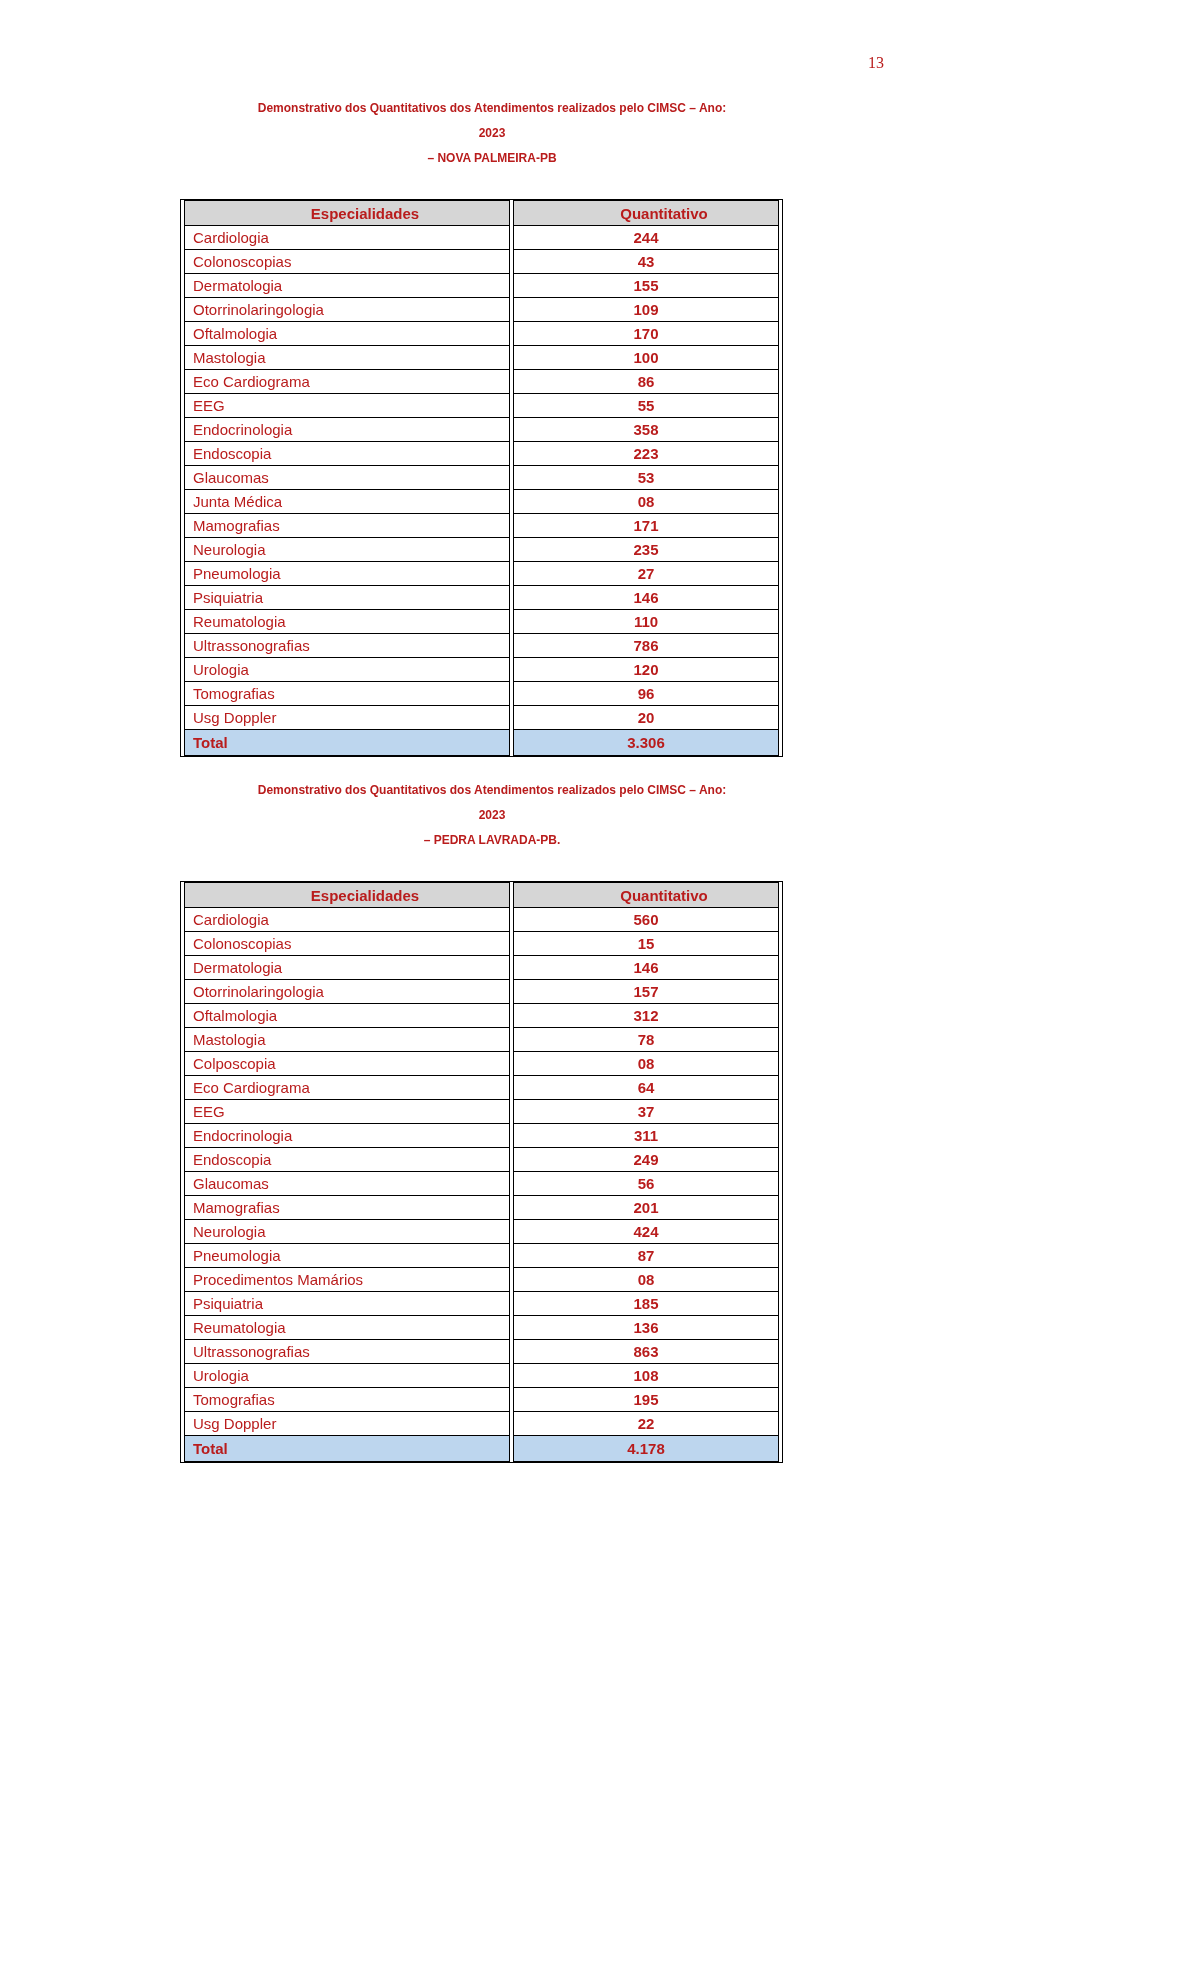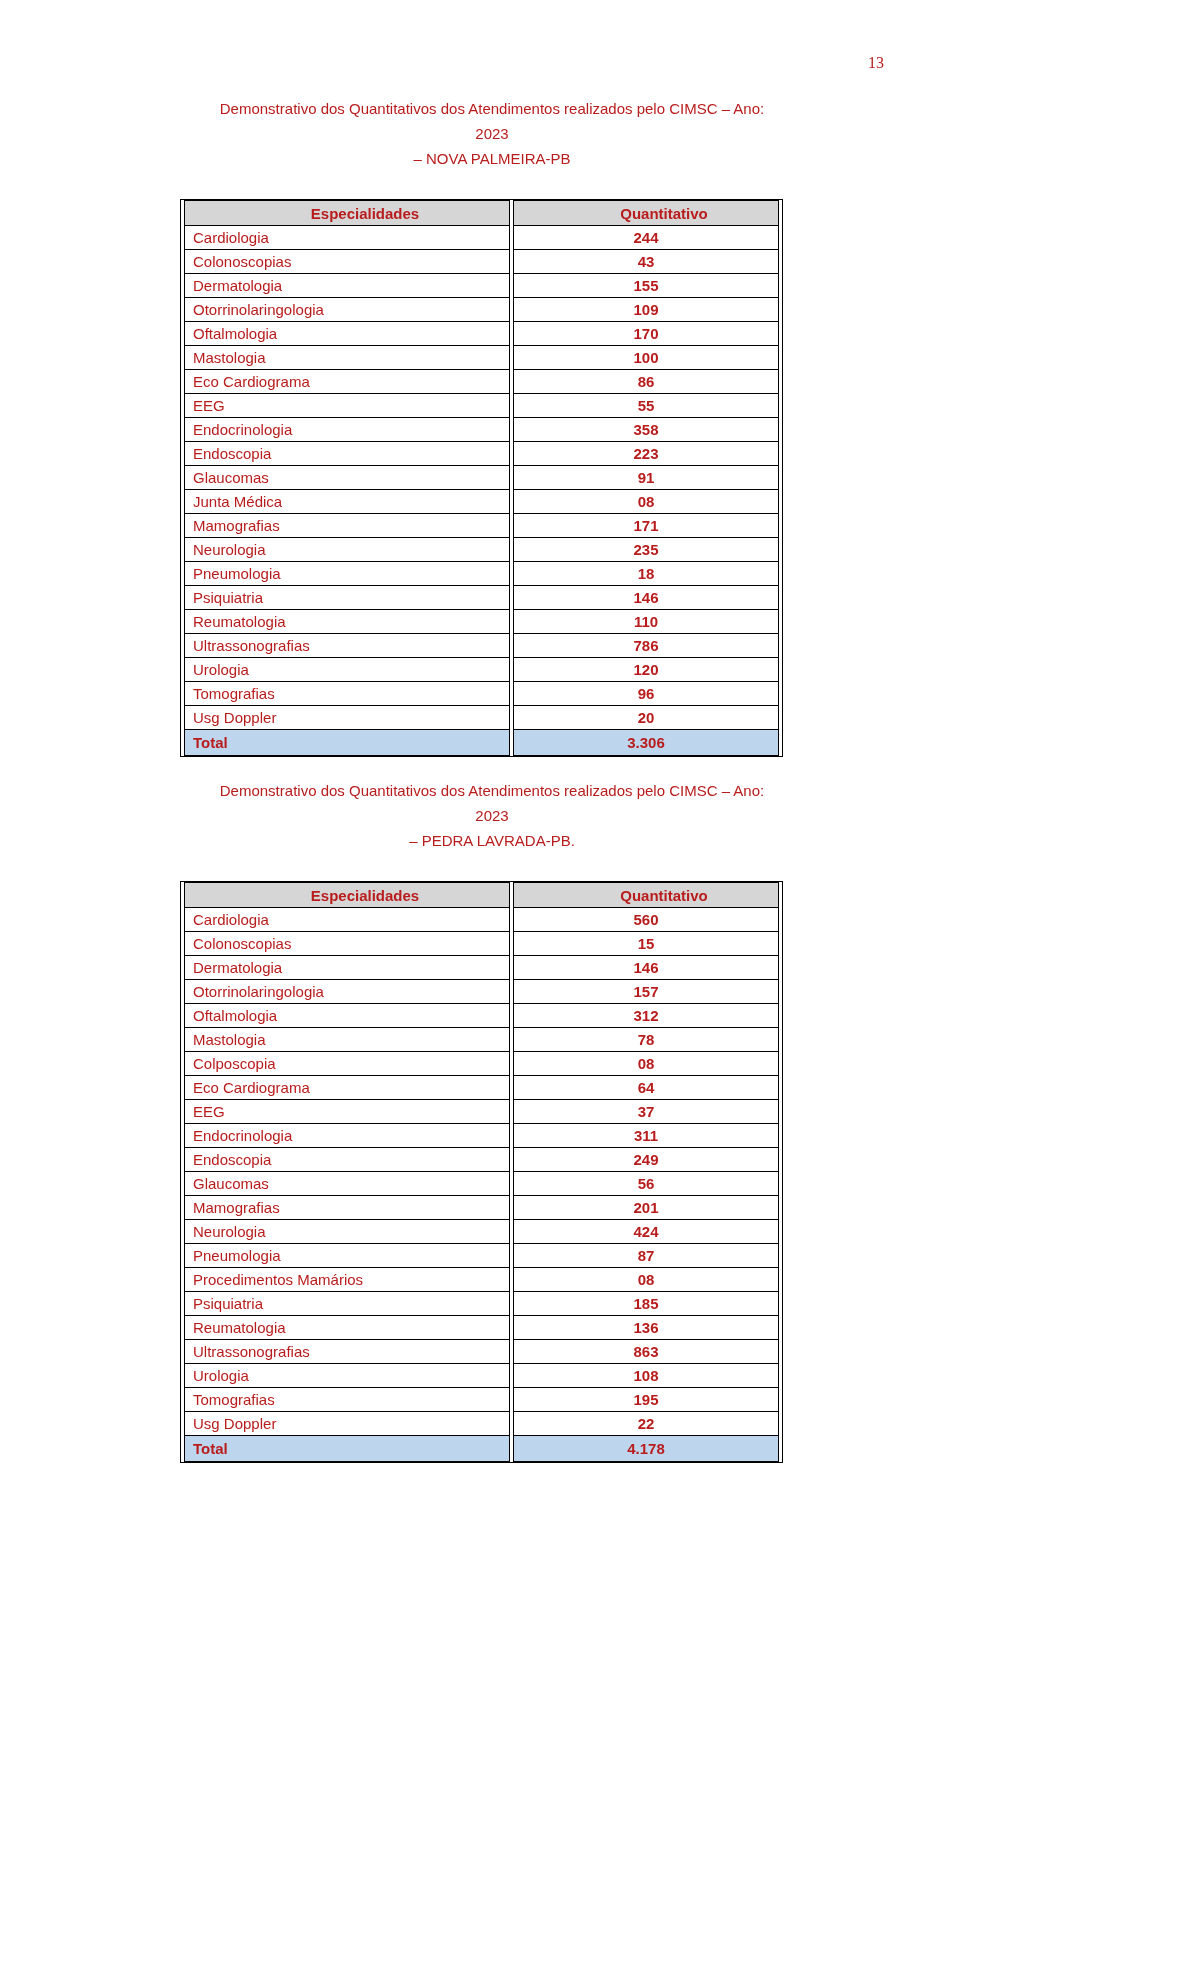--- a/index.html
+++ b/index.html
@@ -25,22 +25,22 @@
   }
   .content {
     position: absolute;
     top: 96px;
     left: 97px;
     width: 790px;
   }
   .section-title {
     width: 100%;
     text-align: center;
-    font-weight: normal;
-    font-size: 15px;
+    font-weight: bold;
+    font-size: 12px;
     line-height: 25px;
     margin: 0 0 28px 0;
   }
   .section-title .t-line { display: block; }
   .doc-table {
     border-collapse: separate;
     border-spacing: 3px 0;
     border: 1px solid #000;
     background: #ffffff;
     margin-left: 83px;
@@ -134,37 +134,37 @@
             <tr>
               <td class="cell-spec">Endocrinologia</td>
               <td class="cell-qty">358</td>
             </tr>
             <tr>
               <td class="cell-spec">Endoscopia</td>
               <td class="cell-qty">223</td>
             </tr>
             <tr>
               <td class="cell-spec">Glaucomas</td>
-              <td class="cell-qty">91</td>
+              <td class="cell-qty">53</td>
             </tr>
             <tr>
               <td class="cell-spec">Junta Médica</td>
               <td class="cell-qty">08</td>
             </tr>
             <tr>
               <td class="cell-spec">Mamografias</td>
               <td class="cell-qty">171</td>
             </tr>
             <tr>
               <td class="cell-spec">Neurologia</td>
               <td class="cell-qty">235</td>
             </tr>
             <tr>
               <td class="cell-spec">Pneumologia</td>
-              <td class="cell-qty">18</td>
+              <td class="cell-qty">27</td>
             </tr>
             <tr>
               <td class="cell-spec">Psiquiatria</td>
               <td class="cell-qty">146</td>
             </tr>
             <tr>
               <td class="cell-spec">Reumatologia</td>
               <td class="cell-qty">110</td>
             </tr>
             <tr>

